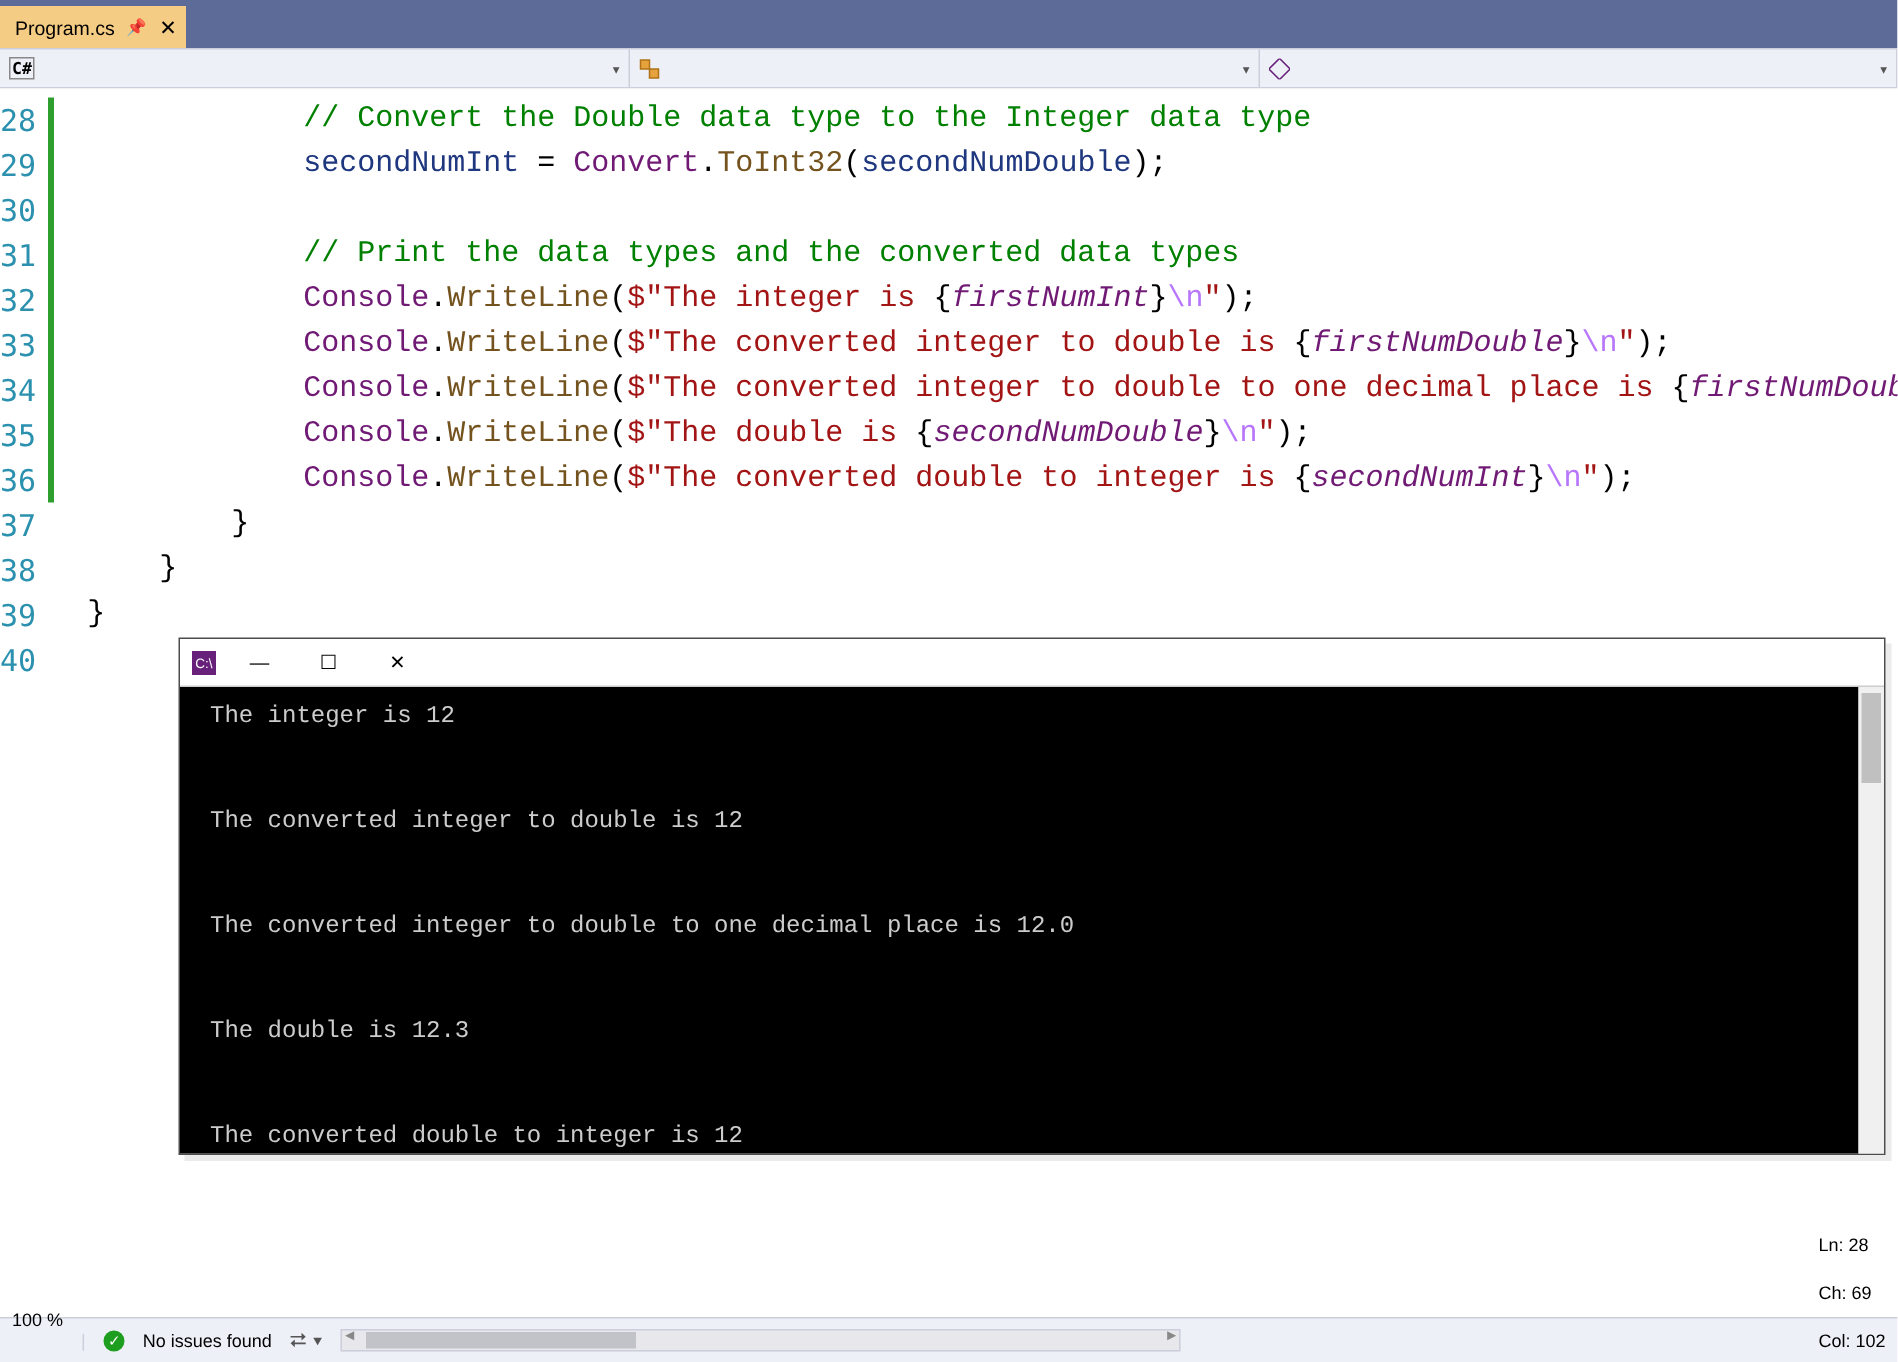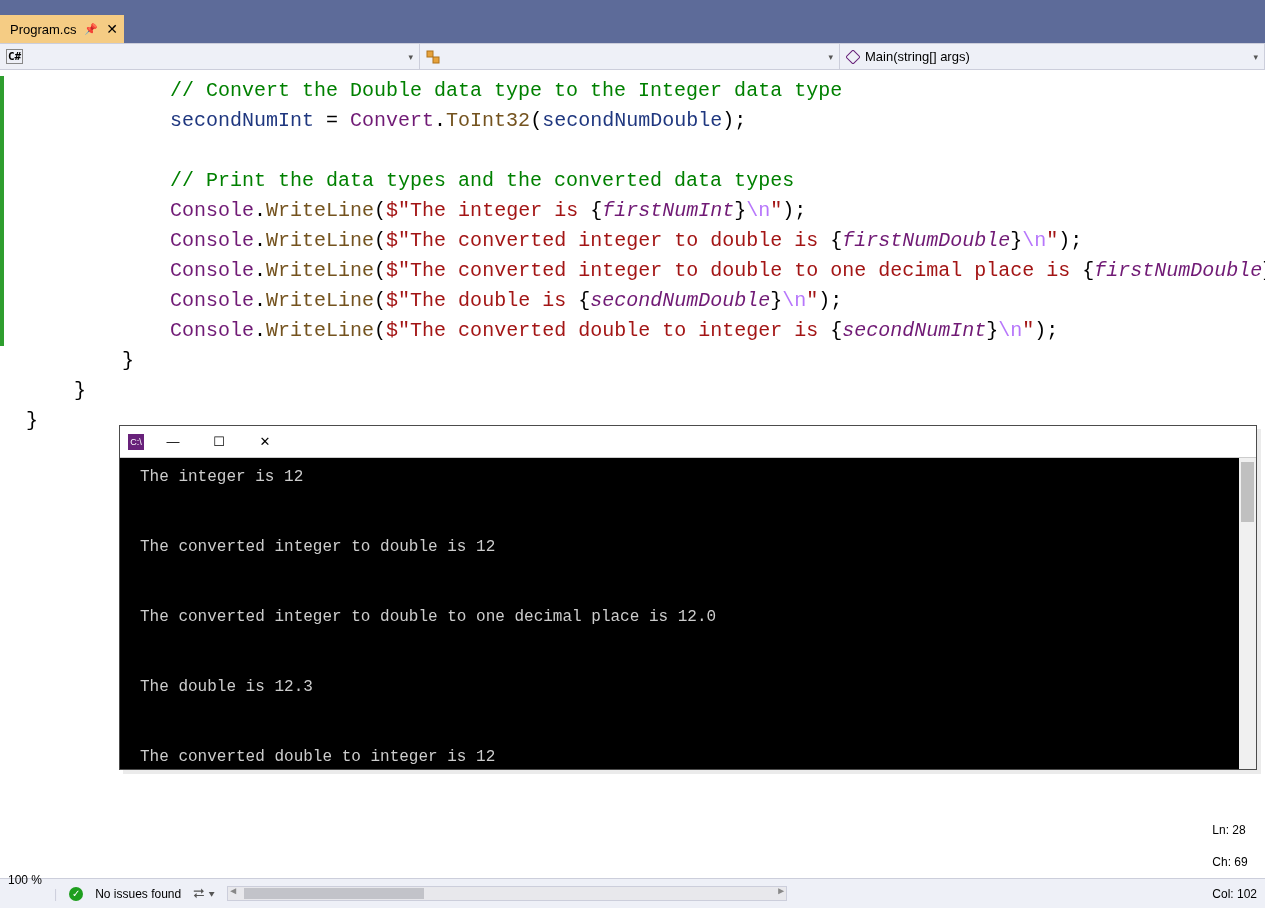--- a/index.html
+++ b/index.html
@@ -1,18 +1,18 @@
 <!DOCTYPE html>
 <html><head>
 <meta charset="utf-8">
 <style>
   * { margin:0; padding:0; box-sizing:border-box; }
   body { font-family:"Segoe UI",Tahoma,sans-serif; font-size:13px; background:#fff; width:1265px; height:908px; overflow:hidden; position:relative;}
   
-  .tabbar { height:43px; background:#5d6b99; display:flex; align-items:flex-end; }
+  .tabbar { height:32px; background:#5d6b99; display:flex; align-items:flex-end; }
   .tab { height:28px; background:#f5cc84; color:#000; display:flex; align-items:center; padding:0 6px 0 10px; gap:8px; font-size:13px; }
   .tab .pin { font-size:11px; }
   .tab .close { font-size:14px; }
   
   .navline { height:27px; background:#eef0f7; border-top:1px solid #cccedb; border-bottom:1px solid #cccedb; display:flex; }
   .navcell { display:flex; align-items:center; padding:0 6px; gap:5px; height:100%; border-right:1px solid #cccedb; flex:1 1 33%; min-width:0;}
   .navcell:first-child { flex:0 0 420px;}
   .navcell:nth-child(2){ flex:0 0 420px;}
   .navcell span.txt { flex:1; white-space:nowrap; overflow:hidden; font-size:13px; }
   .navcell .chev { font-size:9px; color:#555; margin-left:auto;}
@@ -74,26 +74,40 @@
     <svg class="navic" width="14" height="14">
         <rect x="1" y="1" width="6" height="6" fill="#e6a23c" stroke="#b07219"></rect>
         <rect x="7" y="7" width="6" height="6" fill="#e6a23c" stroke="#b07219"></rect>
       </svg>
     <span class="chev">▾</span>
   </div>
   <div class="navcell">
     <svg class="navic" width="14" height="14">
         <rect x="2" y="2" width="10" height="10" fill="none" stroke="#68217a" transform="rotate(45 7 7)"></rect>
       </svg>
-    <span class="txt">Main(string[] args)</span>
     <span class="chev">▾</span>
   </div>
 </div>
 
 <div class="editor">
+  <div class="gutter">
+    <div>28</div>
+    <div>29</div>
+    <div>30</div>
+    <div>31</div>
+    <div>32</div>
+    <div>33</div>
+    <div>34</div>
+    <div>35</div>
+    <div>36</div>
+    <div>37</div>
+    <div>38</div>
+    <div>39</div>
+    <div>40</div>
+  </div>
   <div class="codewrap">
     <div class="margin">
       <div class="green" style="top:6px;height:270px;"></div>
     </div>
 <pre class="code">            <span class="c-comment">// Convert the Double data type to the Integer data type</span>
             <span class="c-var">secondNumInt</span> = <span class="c-type">Convert</span>.<span class="c-method">ToInt32</span>(<span class="c-var">secondNumDouble</span>);
 
             <span class="c-comment">// Print the data types and the converted data types</span>
             <span class="c-type">Console</span>.<span class="c-method">WriteLine</span>(<span class="c-str">$"The integer is </span>{<span class="c-interp">firstNumInt</span>}<span class="c-esc">\n</span><span class="c-str">"</span>);
             <span class="c-type">Console</span>.<span class="c-method">WriteLine</span>(<span class="c-str">$"The converted integer to double is </span>{<span class="c-interp">firstNumDouble</span>}<span class="c-esc">\n</span><span class="c-str">"</span>);

